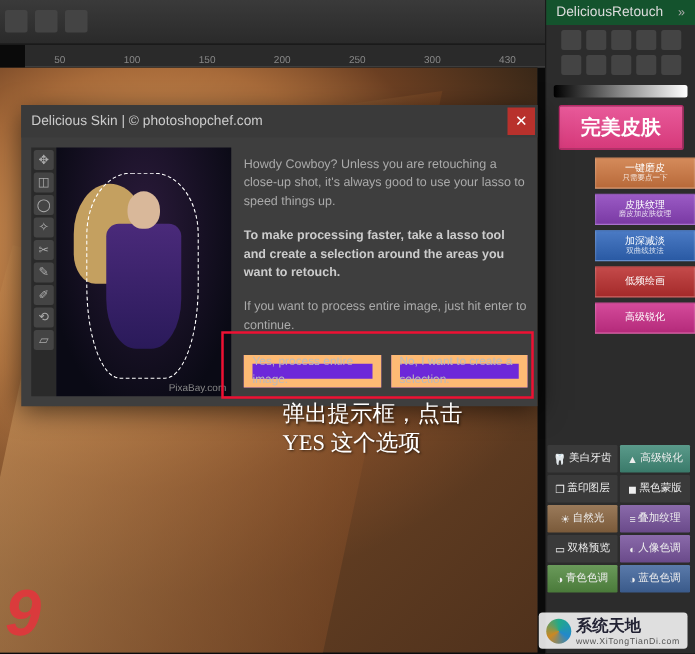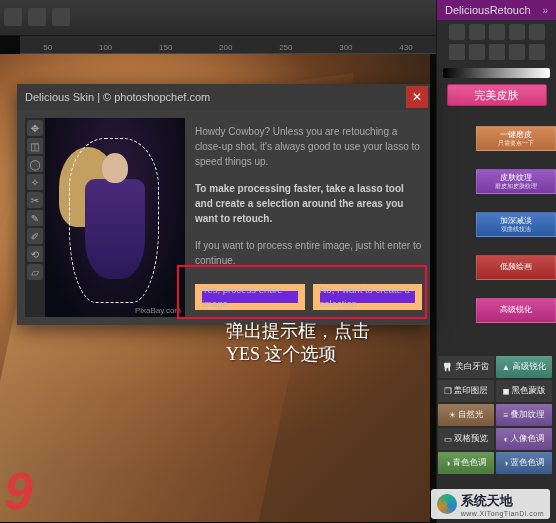--- a/index.html
+++ b/index.html
@@ -12,28 +12,28 @@
 
 .canvas-area { position: absolute; top: 54px; left: 0; width: 430px; height: 468px; background: #1a1a1a; overflow: hidden; }
 .photo { position: absolute; top: 0; left: 0; width: 100%; height: 100%; background:
   radial-gradient(ellipse 80% 60% at 30% 30%, #d4a373 0%, #c88a50 30%, #a86b3a 50%, #6b3f22 70%, #3a2818 100%);
 }
 .hair-strand { position: absolute; background: linear-gradient(90deg, rgba(210,165,110,0.6), rgba(120,70,35,0.6)); transform: skewX(-15deg); }
 .hs1 { top: 50px; left: 0; width: 300px; height: 500px; transform: rotate(-8deg) skewX(-20deg); }
 .hs2 { top: 200px; left: -50px; width: 500px; height: 400px; background: linear-gradient(120deg, rgba(200,140,80,0.5), rgba(140,85,45,0.5), rgba(80,45,25,0.5)); transform: rotate(15deg); }
 
 .right-panel { position: absolute; top: 0; right: 0; width: 120px; height: 523px; background: #2c2c2c; border-left: 1px solid #1a1a1a; }
-.panel-header { font-size: 11px; color: #ddd; padding: 4px 8px; background: #701a75; display: flex; justify-content: space-between; align-items: center; }
+.panel-header { font-size: 11px; color: #ddd; padding: 4px 8px; background: #14532d; display: flex; justify-content: space-between; align-items: center; }
 .panel-header .gear { font-size: 10px; color: #aaa; }
 .panel-toolrow { display: flex; flex-wrap: wrap; padding: 4px; gap: 4px; justify-content: center; }
 .panel-toolrow span { width: 16px; height: 16px; background: #444; border-radius: 2px; }
 .panel-gradient { width: 90%; height: 10px; margin: 4px auto; background: linear-gradient(90deg, #000, #888, #fff); border-radius: 2px; }
-.pink-btn { width: 100px; height: 22px; margin: 6px auto; background: linear-gradient(#e85a9a, #d6397a); color: #fff; font-size: 11px; display: flex; align-items: center; justify-content: center; border-radius: 2px; border: 1px solid #b82a68; }
-
-.side-btns { position: absolute; right: 0; top: 126px; width: 80px; display: flex; flex-direction: column; gap: 18px; }
+.pink-btn { width: 100px; height: 36px; margin: 6px auto; background: linear-gradient(#e85a9a, #d6397a); color: #fff; font-size: 16px; display: flex; align-items: center; justify-content: center; border-radius: 2px; border: 1px solid #b82a68; font-weight: bold; }
+
+.side-btns { position: absolute; right: 0; top: 126px; width: 80px; display: flex; flex-direction: column; gap: 4px; }
 .side-btn { height: 25px; font-size: 8px; color: #fff; display: flex; flex-direction: column; align-items: center; justify-content: center; line-height: 1.1; border: 1px solid rgba(255,255,255,0.15); cursor: pointer; }
 .sb-orange { background: linear-gradient(#d48a5a, #b86a3a); }
 .sb-purple { background: linear-gradient(#9a5ac4, #7a3aa4); }
 .sb-pink { background: linear-gradient(#d45a8a, #b43a6a); }
 .sb-blue { background: linear-gradient(#4a7ac4, #2a5aa4); }
 .sb-red { background: linear-gradient(#c44a4a, #a42a2a); }
 .sb-fuchsia { background: linear-gradient(#d44a9a, #b42a7a); }
 
 .dialog { position: absolute; top: 84px; left: 17px; width: 413px; background: #3e3e3e; box-shadow: 0 4px 20px rgba(0,0,0,0.6); }
 .dialog-title { background: #3a3a3a; height: 26px; display: flex; align-items: center; justify-content: space-between; padding: 0 2px 0 8px; font-size: 11px; color: #ccc; }

